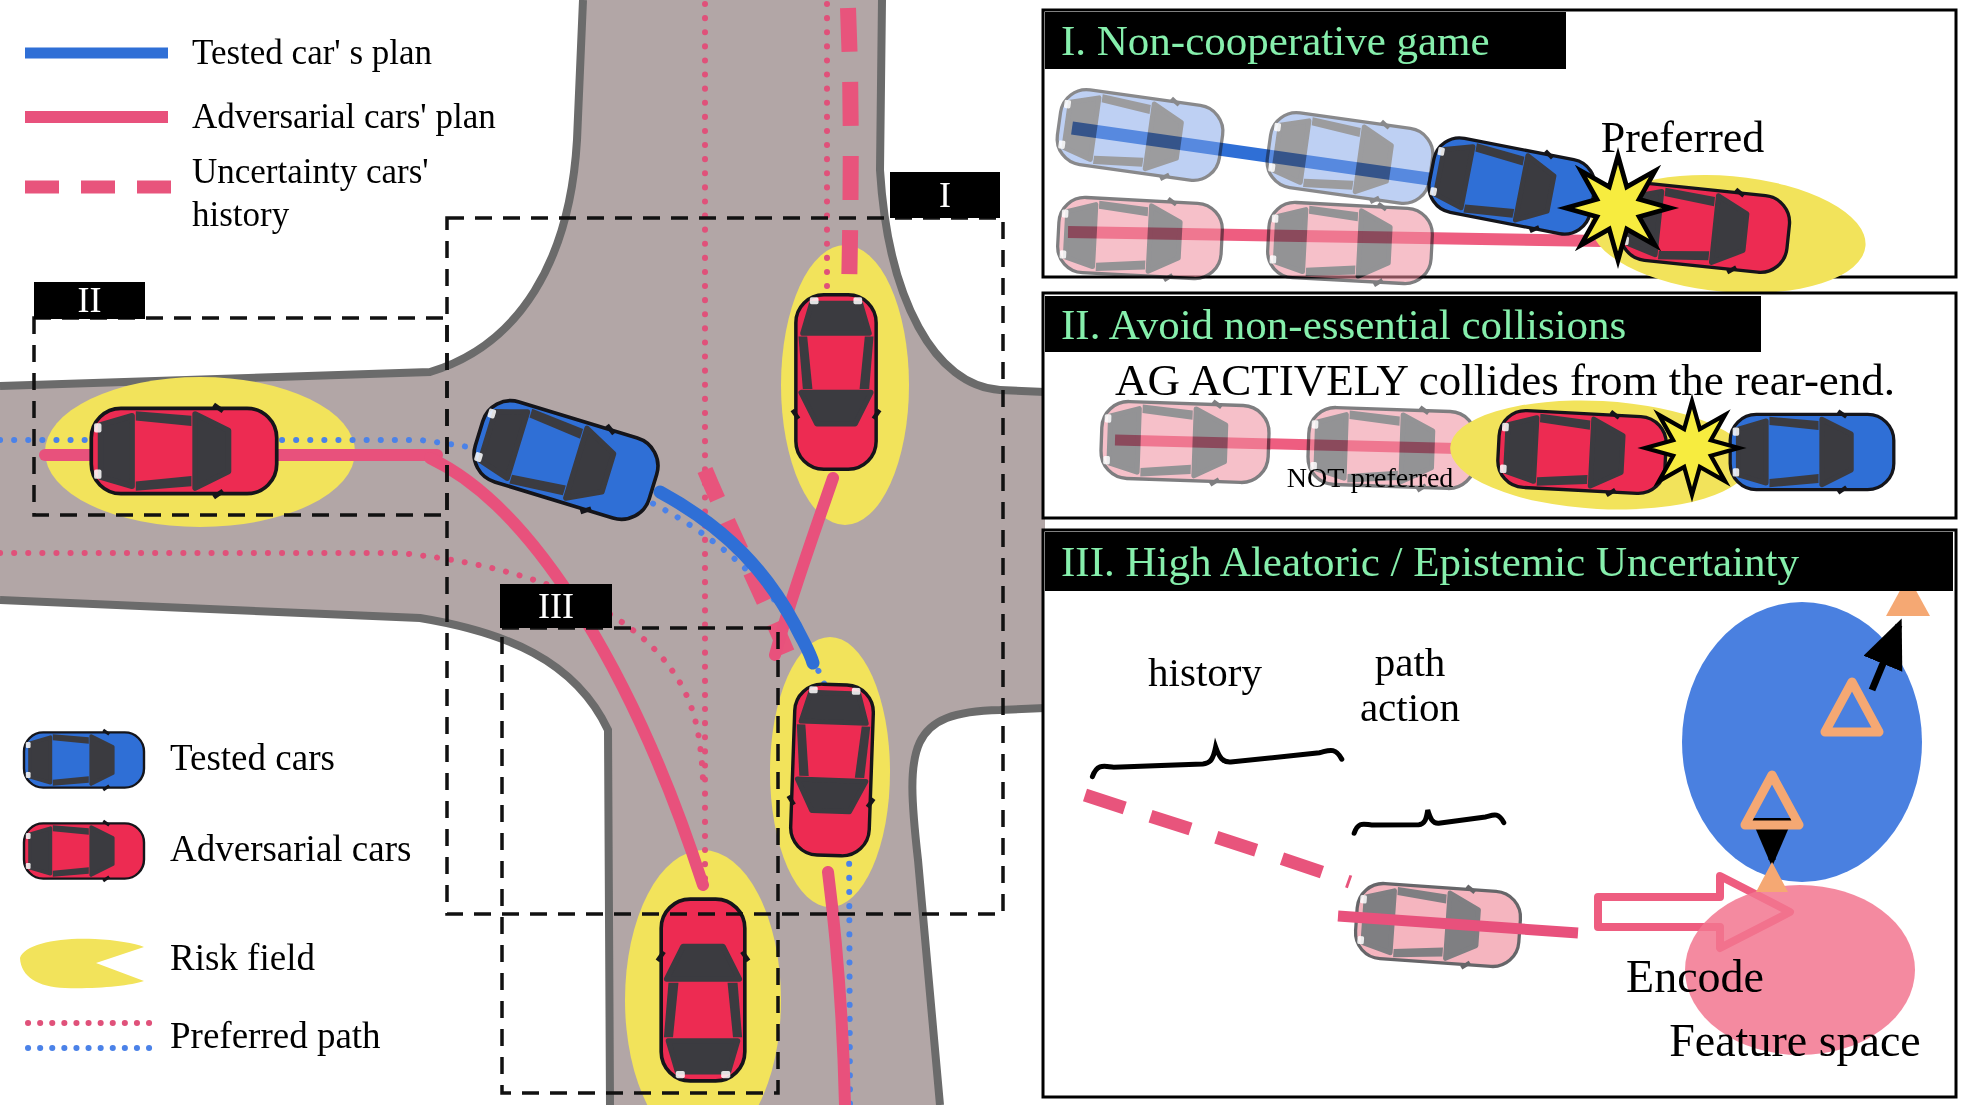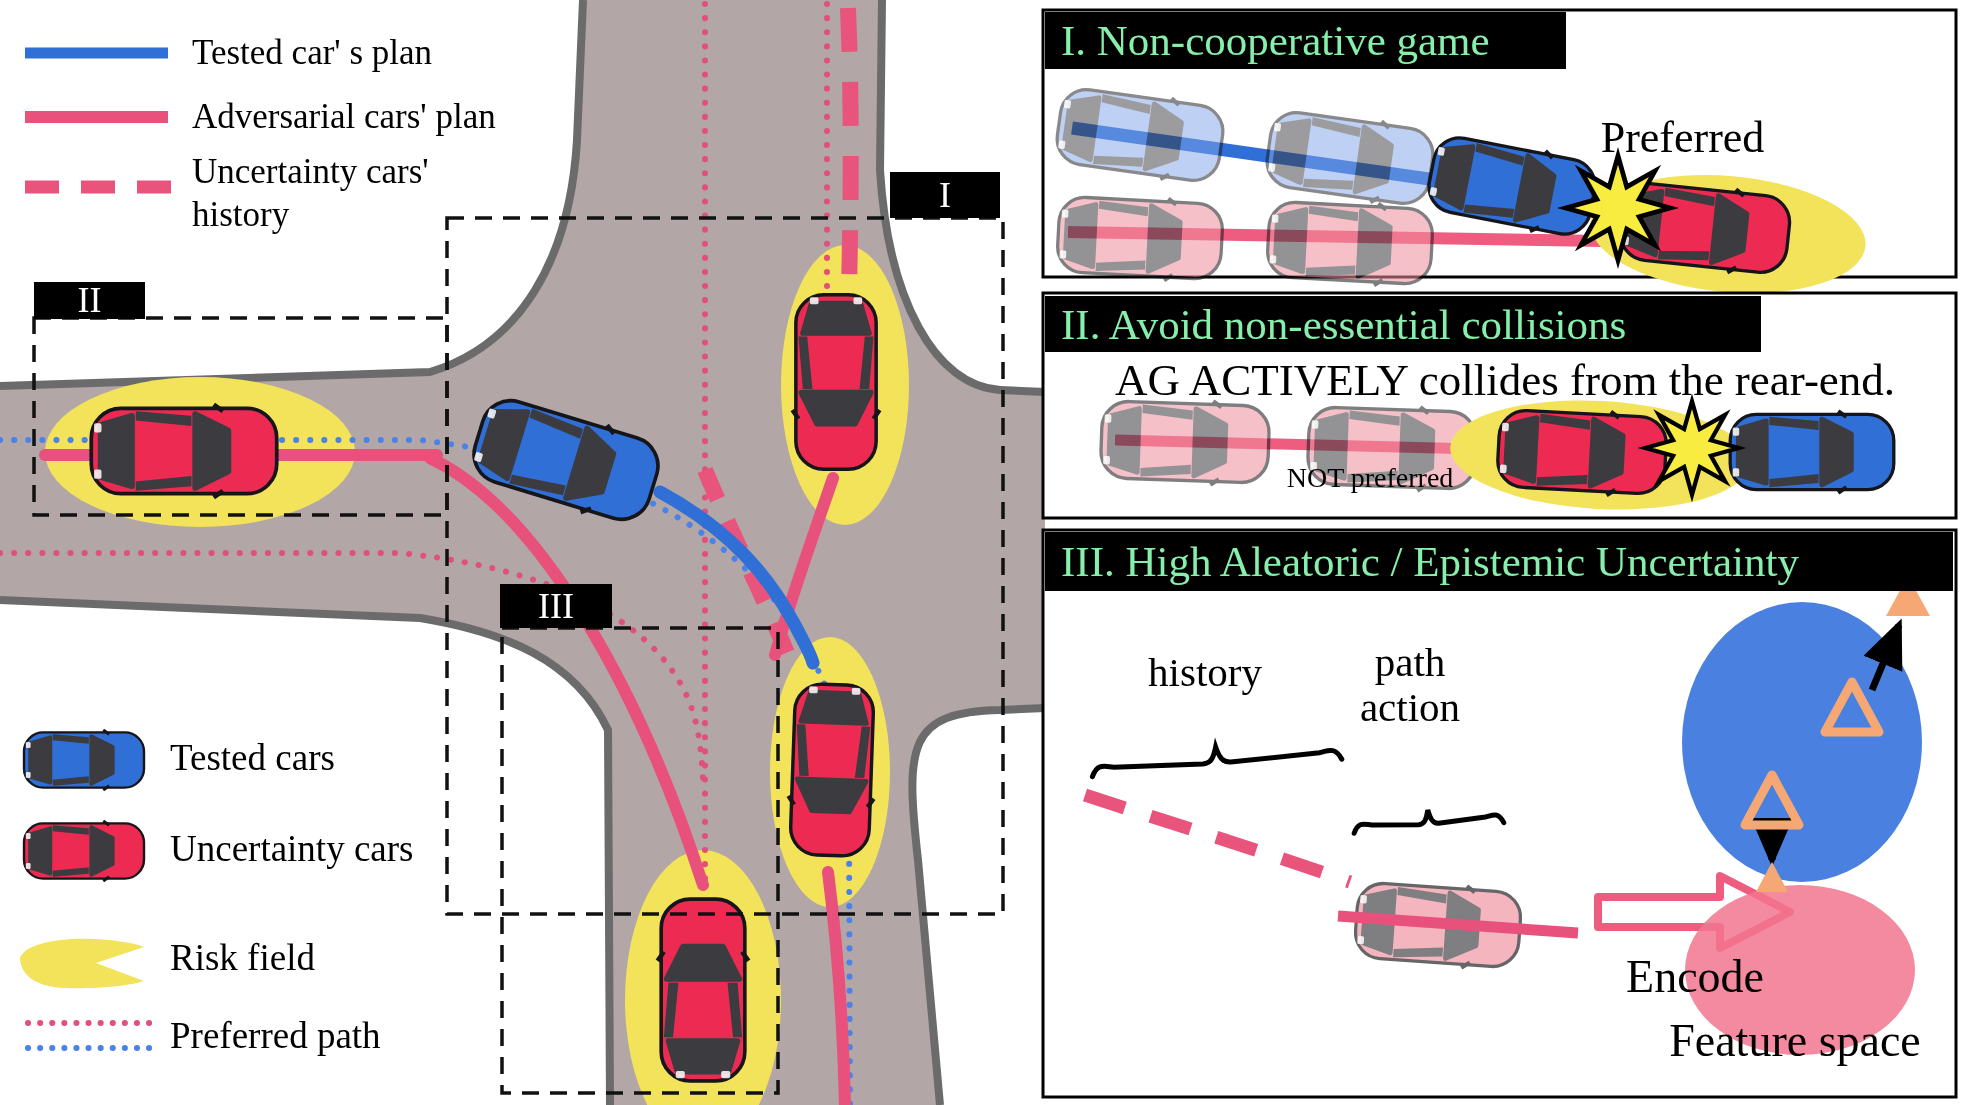--- a/index.html
+++ b/index.html
@@ -185,21 +185,21 @@
     <polygon transform="translate(1772,880)" points="0,-18 16,12 -16,12" fill="#f5a873"></polygon>
   </g>
 </svg>
 
   <div class="txt vcenter legend-label" style="left:192px;top:53px;">Tested car' s plan</div>
   <div class="txt vcenter legend-label" style="left:192px;top:117px;">Adversarial cars' plan</div>
   <div class="txt vcenter legend-label" style="left:192px;top:172px;">Uncertainty cars'</div>
   <div class="txt vcenter legend-label" style="left:192px;top:215px;">history</div>
 
   <div class="txt vcenter legend-label2" style="left:170px;top:757px;">Tested cars</div>
-  <div class="txt vcenter legend-label2" style="left:170px;top:848px;">Uncertainty cars</div>
+  <div class="txt vcenter legend-label2" style="left:170px;top:848px;">Adversarial cars</div>
   <div class="txt vcenter legend-label2" style="left:170px;top:957px;">Risk field</div>
   <div class="txt vcenter legend-label2" style="left:170px;top:1035px;">Preferred path</div>
 
   <div class="region-label" style="left:890px;top:172px;width:110px;height:46px;line-height:46px;">I</div>
   <div class="region-label" style="left:34px;top:282px;width:111px;height:37px;line-height:37px;">II</div>
   <div class="region-label" style="left:500px;top:584px;width:112px;height:44px;line-height:44px;">III</div>
 
   <div class="panel-header" style="left:1045px;top:12px;width:505px;height:57px;">I. Non-cooperative game</div>
   <div class="panel-header" style="left:1045px;top:296px;width:700px;height:56px;">II. Avoid non-essential collisions</div>
   <div class="panel-header" style="left:1045px;top:532px;width:892px;height:59px;">III. High Aleatoric / Epistemic Uncertainty</div>

